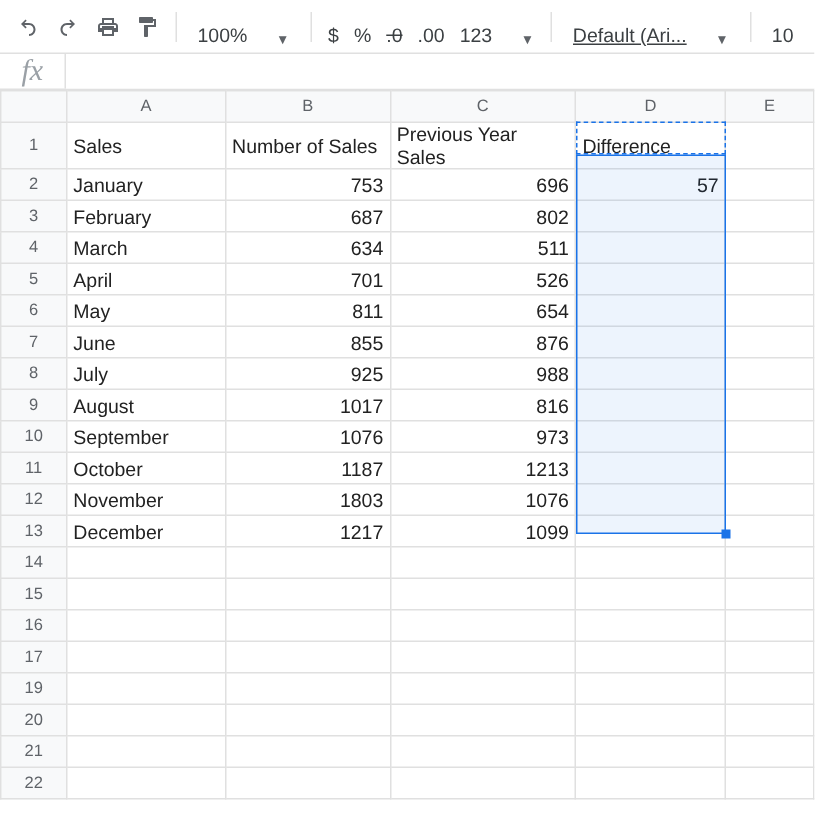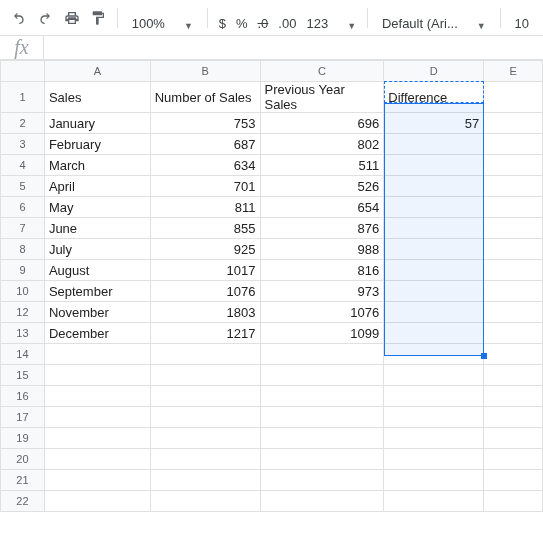--- a/index.html
+++ b/index.html
@@ -3,21 +3,21 @@
 <meta charset="utf-8">
 <style>
   * { box-sizing: border-box; margin: 0; padding: 0; }
   body { font-family: Arial, sans-serif; font-size: 13px; background: #fff; color: #222; width: 543px; height: 549px; overflow: hidden; }
   .toolbar { display: flex; align-items: center; height: 36px; padding: 0 8px; border-bottom: 1px solid #e0e0e0; gap: 4px; }
   .tb-btn { width: 26px; height: 26px; display: flex; align-items: center; justify-content: center; border-radius: 3px; color: #5f6368; cursor: pointer; }
   .sep { width: 1px; height: 20px; background: #e0e0e0; margin: 0 4px; }
   .tb-text { display: flex; align-items: flex-end; height: 26px; padding: 0 6px; color: #3c4043; font-size: 13px; cursor: pointer; gap: 19px; }
   .drop { font-size: 9px; color: #5f6368; }
   .tb-text-narrow { padding: 0 3px; }
-  .font-box { max-width: 90px; overflow: hidden; white-space: nowrap; text-overflow: ellipsis; }
+  .font-box { max-width: 90px; overflow: hidden; white-space: nowrap; text-overflow: ellipsis; text-decoration: underline; }
   .fx-row { display: flex; align-items: center; height: 24px; border-bottom: 1px solid #e0e0e0; }
   .fx-label { width: 44px; text-align: center; font-style: italic; color: #9aa0a6; font-family: serif; font-size: 20px; border-right: 1px solid #e0e0e0; height: 100%; display:flex; align-items:center; justify-content:center;}
   .fx-input { flex: 1; border: none; outline: none; height: 100%; padding: 0 6px; font-size: 13px; }
   .grid { position: relative; }
   table { border-collapse: collapse; table-layout: fixed; }
   th, td { border: 1px solid #e0e0e0; height: 21px; font-size: 13px; font-weight: normal; }
   .corner { width: 44px; background: #f8f9fa; }
   .colh { background: #f8f9fa; color: #5f6368; text-align: center; font-size: 11px; }
   .rowh { width: 44px; background: #f8f9fa; color: #5f6368; text-align: center; font-size: 11px; }
   .cA { width: 106px; }
@@ -179,20 +179,28 @@
         </tr>
         <tr>
           <th class="rowh">10</th>
           <td class="cell cA tl">September</td>
           <td class="cell cB tr">1076</td>
           <td class="cell cC tr">973</td>
           <td class="cell cD tr"></td>
           <td class="cell cE tr"></td>
         </tr>
         <tr>
+          <th class="rowh">11</th>
+          <td class="cell cA tl">October</td>
+          <td class="cell cB tr">1187</td>
+          <td class="cell cC tr">1213</td>
+          <td class="cell cD tr"></td>
+          <td class="cell cE tr"></td>
+        </tr>
+        <tr>
           <th class="rowh">12</th>
           <td class="cell cA tl">November</td>
           <td class="cell cB tr">1803</td>
           <td class="cell cC tr">1076</td>
           <td class="cell cD tr"></td>
           <td class="cell cE tr"></td>
         </tr>
         <tr>
           <th class="rowh">13</th>
           <td class="cell cA tl">December</td>

